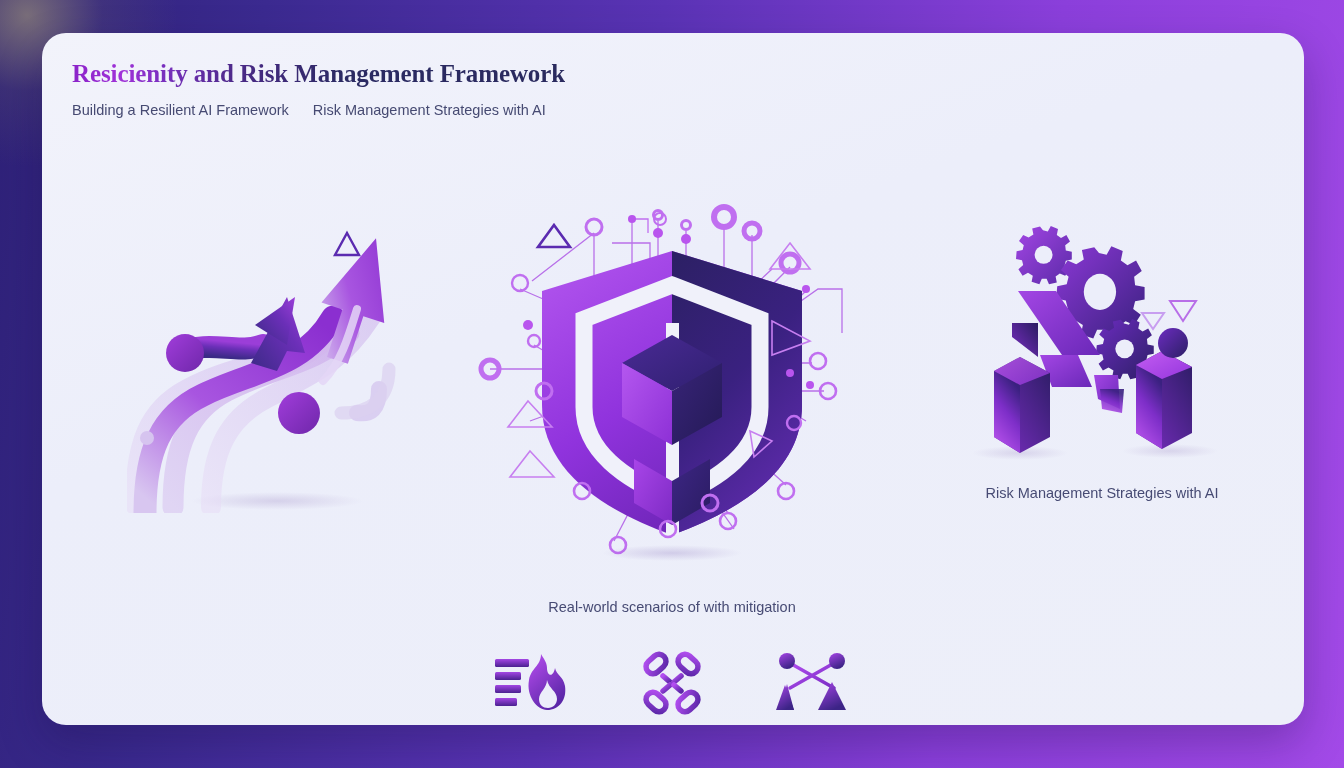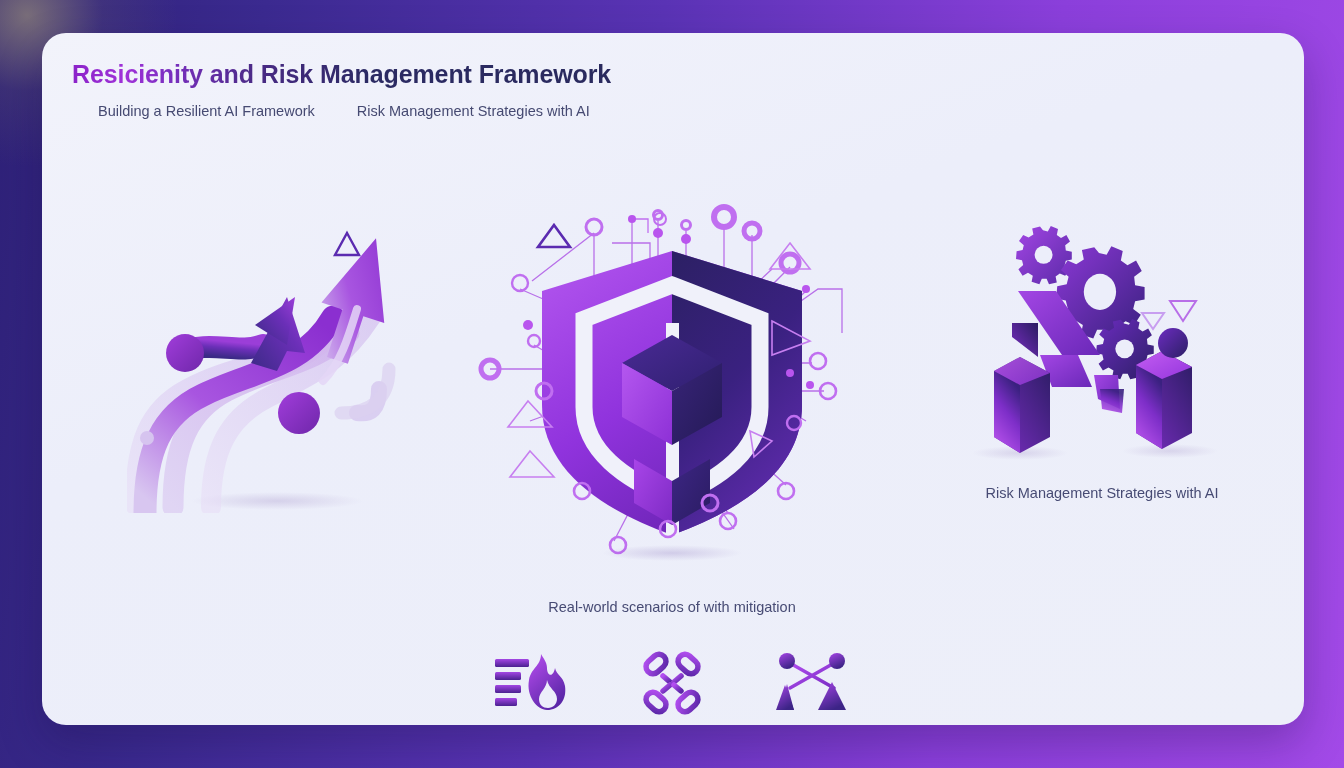--- a/index.html
+++ b/index.html
@@ -20,22 +20,23 @@
     box-shadow:0 18px 44px rgba(20,10,60,0.28);
     overflow:hidden;
   }
   .header { position:absolute; left:30px; top:27px; }
   .title {
     font-size:25px; font-weight:700; letter-spacing:-0.1px;
     background:linear-gradient(90deg,#8b23c9 0%, #a032d8 10%, #7a2fc0 18%, #4a2a86 34%, #2b2a63 55%, #2a2a5e 100%);
     -webkit-background-clip:text; background-clip:text;
     -webkit-text-fill-color:transparent; color:transparent;
     white-space:nowrap;
+    font-family:Liberation Serif, serif;
   }
-  .subrow { margin-top:14px; display:flex; gap:42px;margin-left:26px; }
+  .subrow { margin-top:14px; display:flex; gap:24px; }
   .subitem { font-size:14.5px; color:#464a72; white-space:nowrap; }
 
   .stage { position:absolute; left:0; top:120px; width:1262px; height:572px; }
   .panel { position:absolute; display:flex; flex-direction:column; align-items:center; }
   .panel-left   { left:70px;  top:60px;  width:330px; }
   .panel-center { left:420px; top:20px;  width:420px; }
   .panel-right  { left:880px; top:70px;  width:360px; }
   .caption { font-size:14.5px; color:#474b74; text-align:center; white-space:nowrap; }
   .cap-center { margin-top:22px; }
   .cap-right  { margin-top:8px; }

